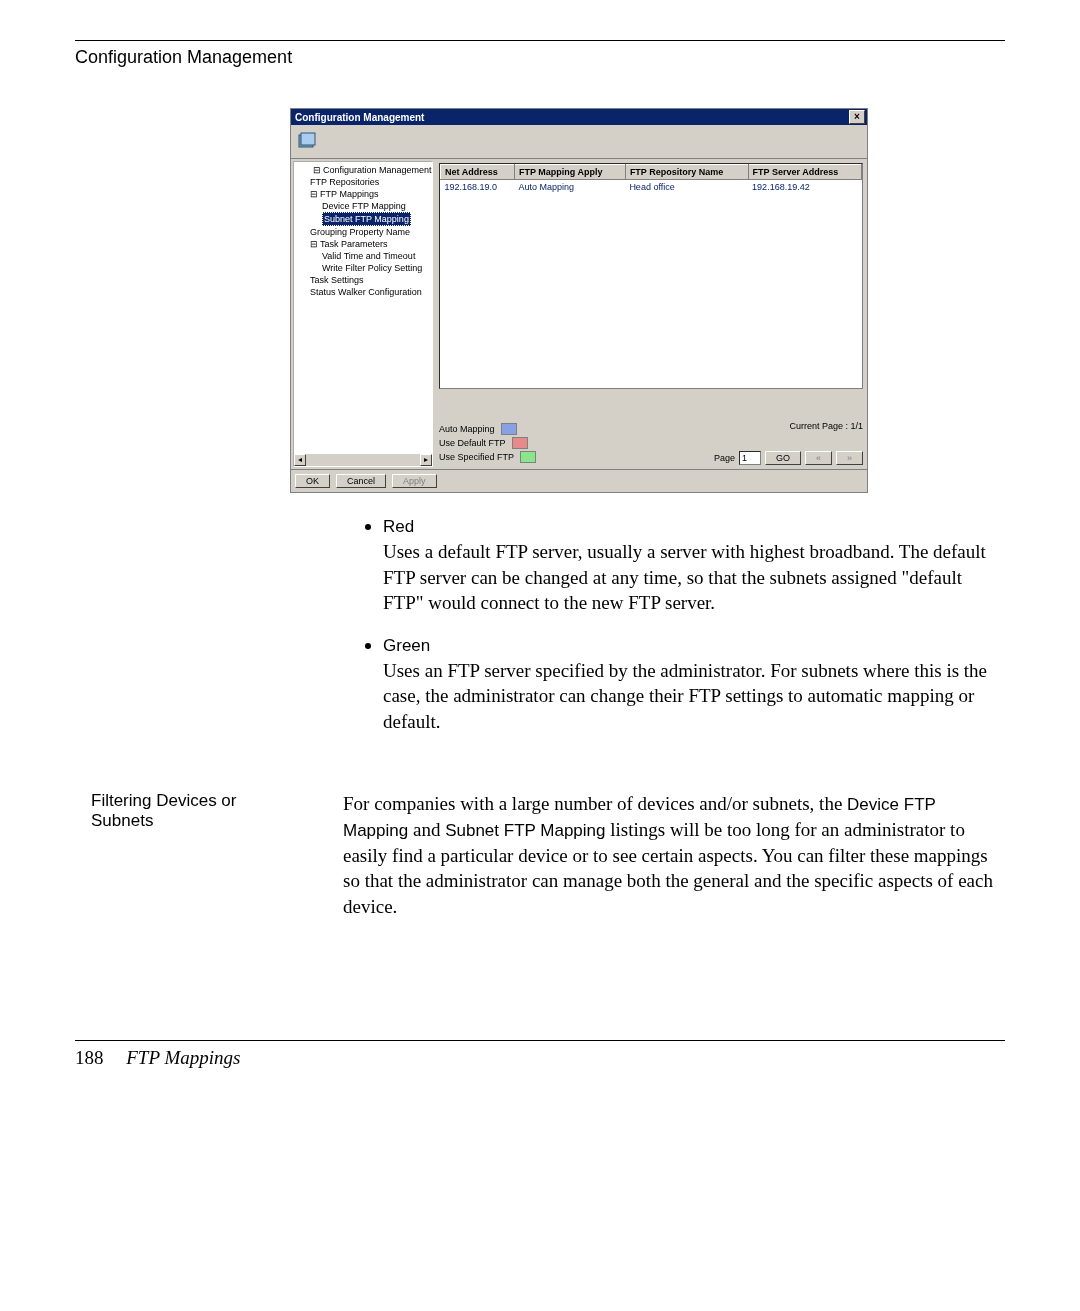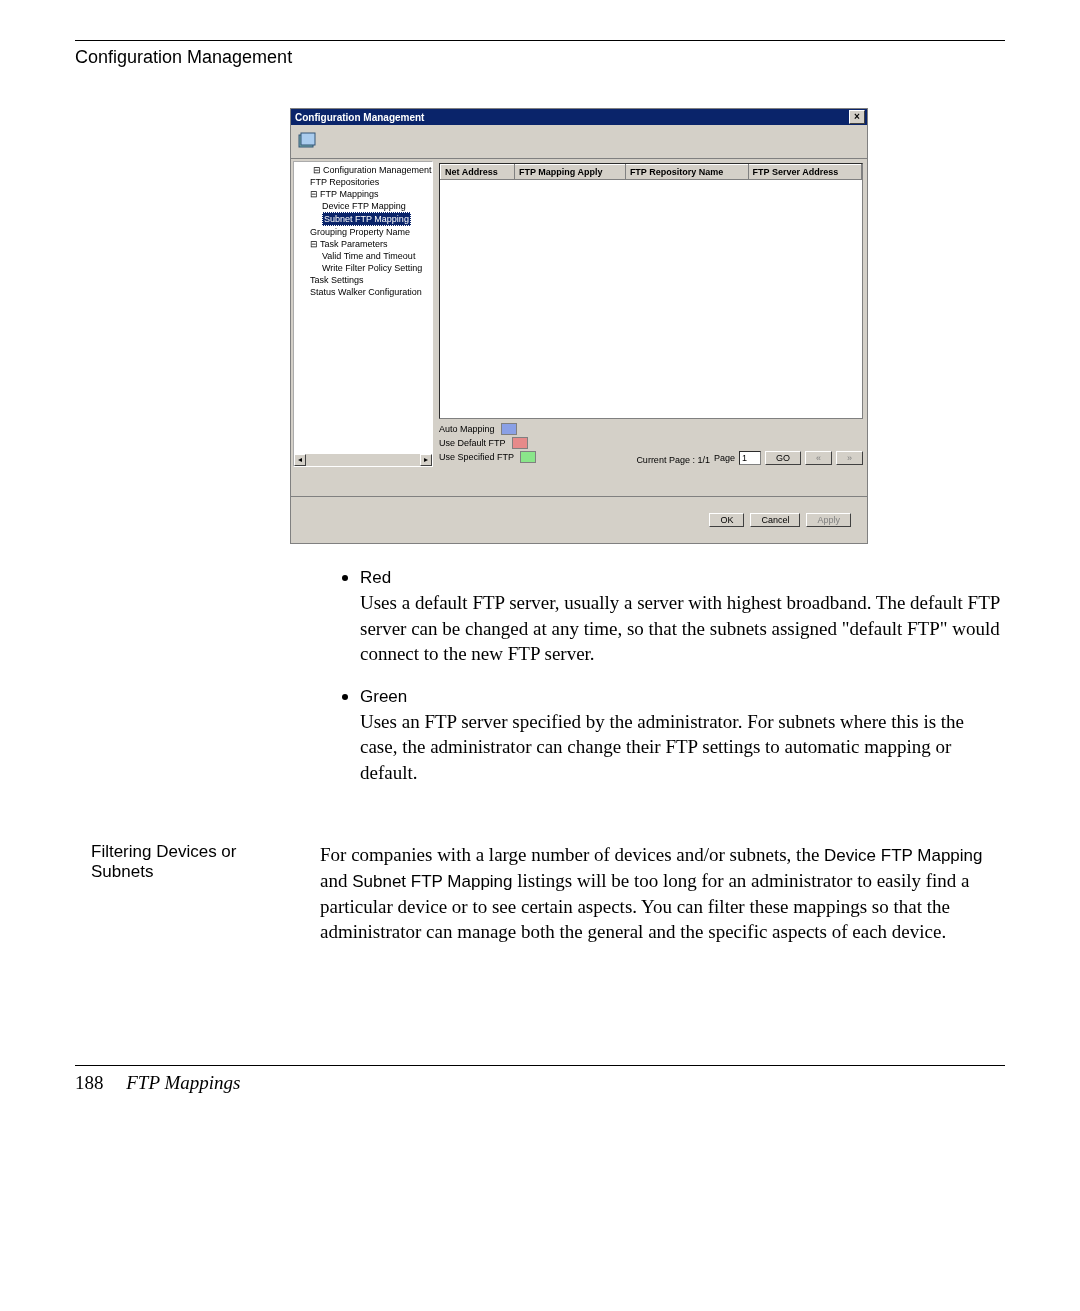--- a/index.html
+++ b/index.html
@@ -27,20 +27,21 @@
   }
   .side-head {
     font-family: Arial, Helvetica, sans-serif;
     font-weight: normal;
     font-size: 17px;
     margin-left: 16px;
   }
   .body-text {
     font-size: 19px;
     line-height: 1.35;
+    margin-left: 23px;
   }
   .bullets {
     margin: 0;
     padding-left: 40px;
   }
   .bullets li { margin-bottom: 16px; }
   .bullets .label {
     font-family: Arial, Helvetica, sans-serif;
     font-size: 17px;
     display: block;
@@ -159,24 +160,24 @@
     text-align: left;
   }
   .grid td { padding: 2px 4px; color: #0a246a; }
   .legend-area { margin-top: 4px; display:flex; justify-content:space-between; align-items:flex-end; }
   .legend { font-size: 9px; }
   .legend div { display:flex; align-items:center; gap:6px; margin-bottom:2px; }
   .sw { width: 14px; height: 10px; border: 1px solid #808080; display:inline-block; }
   .sw.blue { background:#8aa0e6; }
   .sw.red { background:#e68a8a; }
   .sw.green { background:#8ae68a; }
-  .pager { font-size: 9px; display:flex; align-items:center; gap:4px; flex-direction:row; align-items:flex-end;margin-top:28px; }
+  .pager { font-size: 9px; display:flex; align-items:center; gap:20px; flex-direction:column; align-items:flex-end;margin-top:28px; }
   .pager .row { display:flex; align-items:center; gap:4px; }
   .page-input { width: 22px; height: 14px; border: 1px inset #808080; background:#fff; font-size:9px; padding:0 2px; box-sizing:border-box; }
-  .dlg-buttons { display:flex; justify-content:flex-end; gap:6px; padding:16px; border-top:1px solid #808080;margin-top:27px; }
+  .dlg-buttons { display:flex; justify-content:flex-start; gap:6px; padding:4px; border-top:1px solid #808080; }
 </style>
 </head>
 <body>
 
 <div class="page-head">Configuration Management</div>
 
 <div class="shot-wrap">
   <div class="win">
     <div class="titlebar">
       <span>Configuration Management</span>
@@ -210,20 +211,26 @@
       </div>
       <div class="right-pane">
         <div class="grid">
           <table>
             <tbody>
                 <tr>
               <th>Net Address</th>
               <th>FTP Mapping Apply</th>
               <th>FTP Repository Name</th>
               <th>FTP Server Address</th>
+            </tr>
+            <tr>
+              <td>192.168.19.0</td>
+              <td>Auto Mapping</td>
+              <td>Head office</td>
+              <td>192.168.19.42</td>
             </tr>
           </tbody>
             </table>
         </div>
         <div class="legend-area">
           <div class="legend">
             <div>
                 <span>Auto Mapping</span>
                 <span class="sw blue"></span>
               </div>

